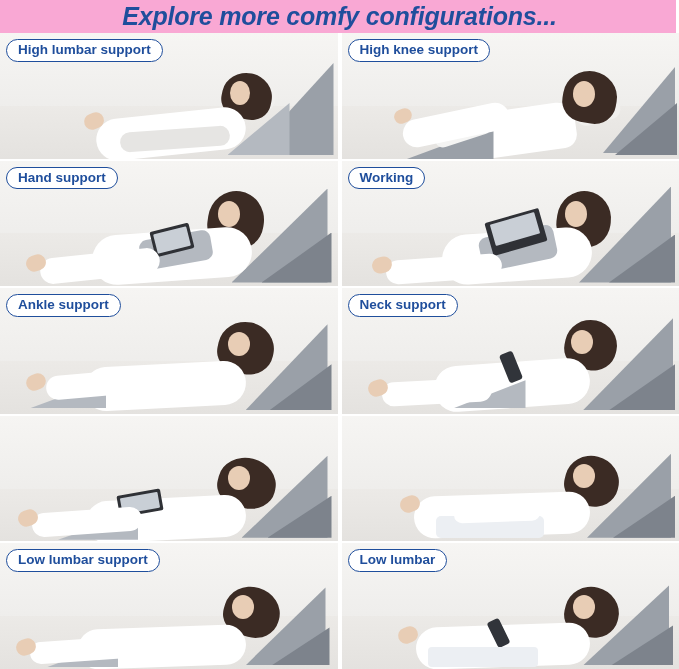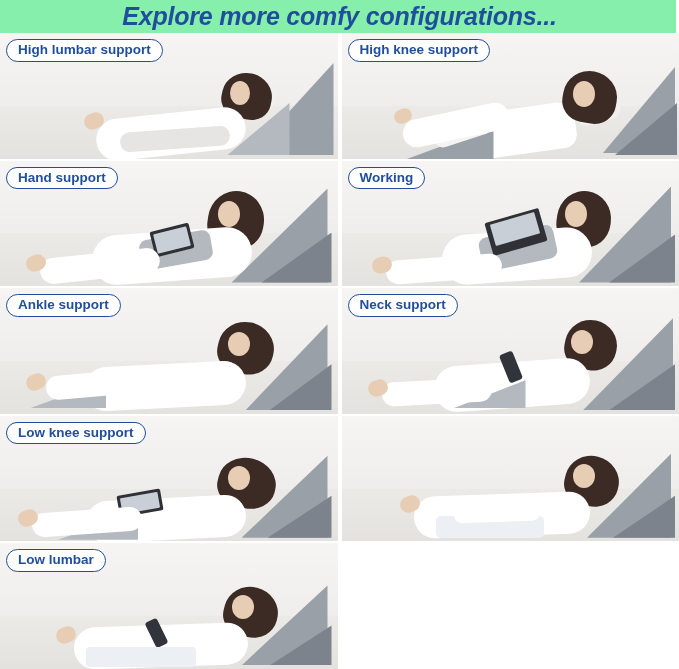--- a/index.html
+++ b/index.html
@@ -10,21 +10,21 @@
   body {
     width: 679px;
     height: 669px;
     font-family: "Liberation Sans", sans-serif;
     overflow: hidden;
   }
   #page {
     position: relative;
     width: 676px;
     height: 669px;
-    background: #86efac;
+    background: #f9a8d4;
   }
   #headline {
     position: absolute;
     top: 0;
     left: 0;
     width: 679px;
     height: 33px;
     display: flex;
     align-items: center;
     justify-content: center;
@@ -250,36 +250,48 @@
       <div class="grey" style="right:10px;top:40px;width:86px;height:82px;clip-path:polygon(100% 0,100% 100%,0 100%);"></div>
       <div class="grey-d" style="right:6px;top:80px;width:64px;height:42px;clip-path:polygon(100% 0,100% 100%,0 100%);"></div>
       <div class="hair" style="right:62px;top:42px;width:58px;height:50px;border-radius:50% 50% 45% 40%;transform:rotate(14deg);"></div>
       <div class="skin" style="right:88px;top:50px;width:22px;height:24px;border-radius:50%;"></div>
       <div class="robe" style="left:86px;top:82px;width:160px;height:42px;border-radius:24px;transform:rotate(-3deg);"></div>
       <div class="grey-l" style="left:58px;top:96px;width:80px;height:28px;clip-path:polygon(0 100%,100% 0,100% 100%);"></div>
       <div class="tablet" style="left:118px;top:76px;width:44px;height:22px;transform:rotate(-10deg);"></div>
       <div class="tablet-scr" style="left:121px;top:79px;width:38px;height:16px;transform:rotate(-10deg);"></div>
       <div class="robe" style="left:32px;top:94px;width:110px;height:24px;border-radius:13px;transform:rotate(-4deg);"></div>
       <div class="skin" style="left:18px;top:94px;width:20px;height:16px;border-radius:9px;transform:rotate(-18deg);"></div>
-      <div class="label">Low knee support</div>
     </div>
 
     <div class="cell">
       <div class="photo"></div>
       <div class="floor"></div>
       <div class="grey" style="right:8px;top:38px;width:84px;height:84px;clip-path:polygon(100% 0,100% 100%,0 100%);"></div>
       <div class="grey-d" style="right:4px;top:80px;width:62px;height:42px;clip-path:polygon(100% 0,100% 100%,0 100%);"></div>
       <div class="hair" style="right:60px;top:40px;width:54px;height:50px;border-radius:50% 50% 45% 40%;transform:rotate(14deg);"></div>
       <div class="skin" style="right:84px;top:48px;width:22px;height:24px;border-radius:50%;"></div>
       <div class="robe" style="left:72px;top:78px;width:176px;height:42px;border-radius:24px;transform:rotate(-2deg);"></div>
       <div class="cushion-lite" style="left:94px;top:100px;width:108px;height:22px;"></div>
       <div class="robe" style="left:112px;top:90px;width:86px;height:16px;border-radius:9px;transform:rotate(-2deg);"></div>
       <div class="skin" style="left:58px;top:80px;width:20px;height:16px;border-radius:9px;transform:rotate(-20deg);"></div>
     </div>
 
+    <div class="cell">
+      <div class="photo"></div>
+      <div class="floor"></div>
+      <div class="grey" style="right:12px;top:44px;width:80px;height:78px;clip-path:polygon(100% 0,100% 100%,0 100%);"></div>
+      <div class="grey-d" style="right:8px;top:84px;width:58px;height:38px;clip-path:polygon(100% 0,100% 100%,0 100%);"></div>
+      <div class="hair" style="right:58px;top:44px;width:56px;height:50px;border-radius:50% 50% 45% 40%;transform:rotate(16deg);"></div>
+      <div class="skin" style="right:84px;top:52px;width:22px;height:24px;border-radius:50%;"></div>
+      <div class="robe" style="left:78px;top:84px;width:168px;height:40px;border-radius:22px;transform:rotate(-2deg);"></div>
+      <div class="grey-l" style="left:46px;top:98px;width:72px;height:26px;clip-path:polygon(0 100%,100% 0,100% 100%);"></div>
+      <div class="robe" style="left:30px;top:96px;width:108px;height:22px;border-radius:12px;transform:rotate(-4deg);"></div>
+      <div class="skin" style="left:16px;top:96px;width:20px;height:16px;border-radius:9px;transform:rotate(-18deg);"></div>
+      <div class="label">Low lumbar support</div>
+    </div>
 
     <div class="cell">
       <div class="photo"></div>
       <div class="floor"></div>
       <div class="grey" style="right:10px;top:42px;width:86px;height:80px;clip-path:polygon(100% 0,100% 100%,0 100%);"></div>
       <div class="grey-d" style="right:6px;top:82px;width:62px;height:40px;clip-path:polygon(100% 0,100% 100%,0 100%);"></div>
       <div class="hair" style="right:60px;top:44px;width:54px;height:50px;border-radius:50% 50% 45% 40%;transform:rotate(14deg);"></div>
       <div class="skin" style="right:84px;top:52px;width:22px;height:24px;border-radius:50%;"></div>
       <div class="robe" style="left:74px;top:82px;width:174px;height:42px;border-radius:22px;transform:rotate(-2deg);"></div>
       <div class="remote" style="left:150px;top:76px;width:13px;height:28px;transform:rotate(-26deg);"></div>

